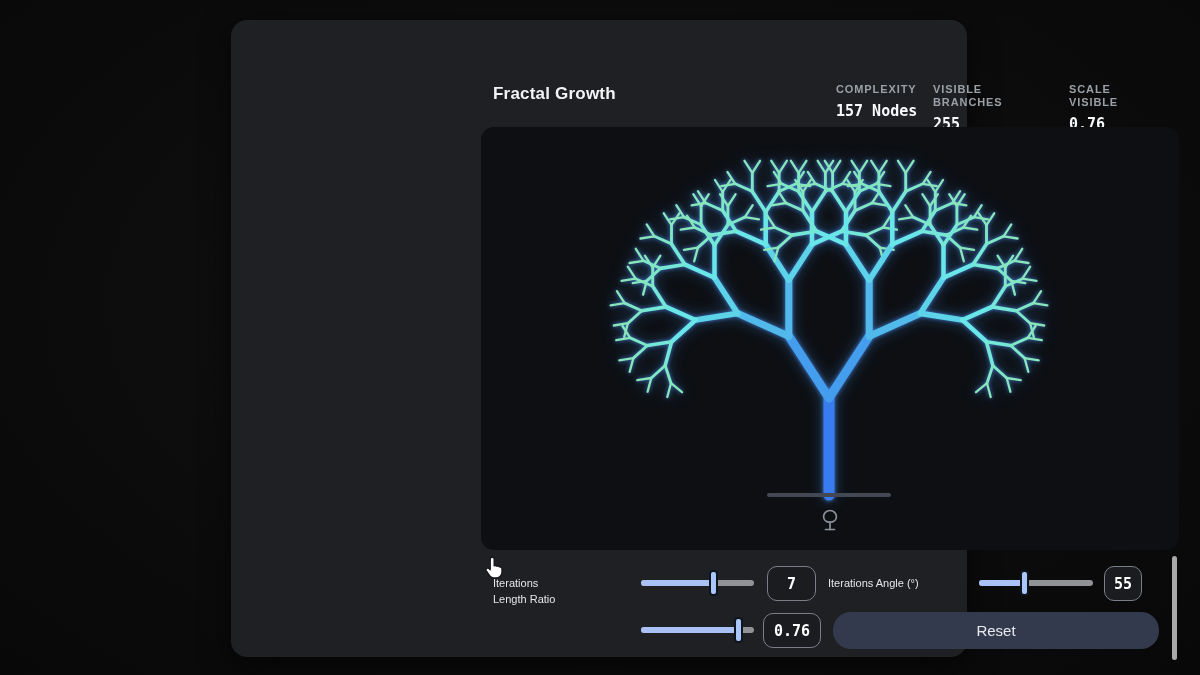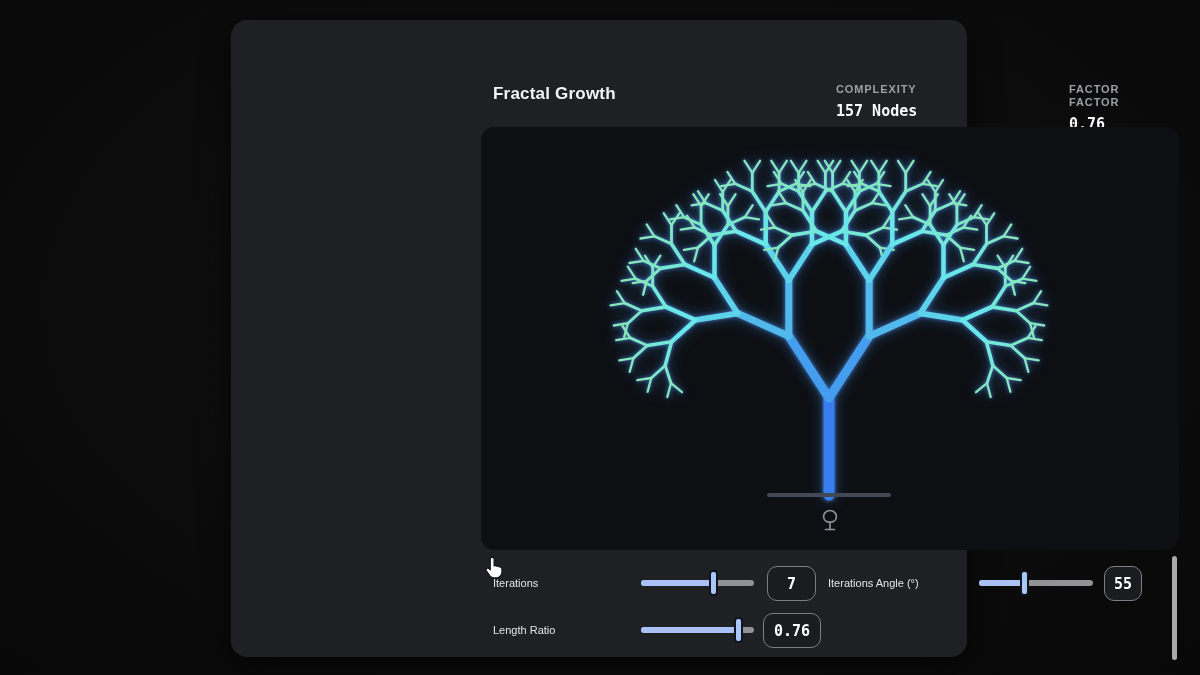--- a/index.html
+++ b/index.html
@@ -46,38 +46,42 @@
   }
   .scrollbar-thumb{position:absolute;left:941px;top:536px;width:5px;height:104px;border-radius:3px;background:#a9a9a9;}
   .cursor{position:absolute;left:483px;top:556px;pointer-events:none;}
   
   #it-label{left:262px;top:554px}
   #it-slider{left:410px;top:550px;width:113px}
   #it-box{left:536px;top:546px;width:49px}
   #ba-label{left:597px;top:554px}
   #ba-slider{left:748px;top:550px;width:114px}
   #ba-box{left:873px;top:546px;width:38px}
-  #lr-label{left:262px;top:601px}
+  #lr-label{left:262px;top:570px}
   #lr-slider{left:410px;top:597px;width:113px}
   #lr-box{left:532px;top:593px;width:58px}
 </style>
 </head>
 <body>
 
 <div class="stage">
   <div class="card">
 
     <div class="title">Fractal Growth</div>
 
     <div class="stat stat1">
       <div class="lbl">COMPLEXITY</div>
       <div class="val">157 Nodes</div>
     </div>
+    <div class="stat stat2">
+      <div class="lbl">VISIBLE BRANCHES</div>
+      <div class="val">255</div>
+    </div>
     <div class="stat stat3">
-      <div class="lbl">FACTOR FACTOR</div>
+      <div class="lbl">SCALE VISIBLE</div>
       <div class="val">0.76</div>
     </div>
 
     <div class="canvas">
       <svg id="tree" class="tree-svg" width="698" height="423" viewBox="0 0 698 423">
           <line x1="348.0" y1="368.0" x2="348.0" y2="271.0" stroke="hsl(218,85%,58%)" stroke-width="11.00" stroke-linecap="round"></line>
           <line x1="348.0" y1="271.0" x2="307.8" y2="209.2" stroke="hsl(208.57142857142858,82.14285714285714%,60%)" stroke-width="8.80" stroke-linecap="round"></line>
           <line x1="307.8" y1="209.2" x2="256.7" y2="186.4" stroke="hsl(199.14285714285714,79.28571428571429%,62%)" stroke-width="7.04" stroke-linecap="round"></line>
           <line x1="256.7" y1="186.4" x2="214.6" y2="193.0" stroke="hsl(189.71428571428572,76.42857142857143%,64%)" stroke-width="5.63" stroke-linecap="round"></line>
           <line x1="214.6" y1="193.0" x2="190.6" y2="214.7" stroke="hsl(180.28571428571428,73.57142857142857%,66%)" stroke-width="4.51" stroke-linecap="round"></line>
@@ -359,20 +363,21 @@
     <div id="ba-box" class="value-box">55</div>
 
     <div id="lr-label" class="ctl-label">Length Ratio</div>
     <div id="lr-slider" class="slider" style="--frac: 0.87;">
       <div class="track"></div>
       <div class="fill"></div>
       <div class="thumb"></div>
     </div>
     <div id="lr-box" class="value-box">0.76</div>
 
+    <div class="reset-btn">Reset</div>
 
     <div class="scrollbar-thumb"></div>
   </div>
 
   <svg class="cursor" width="22" height="26" viewBox="0 0 22 26">
     <path d="M7.2 3.2 c0-1.1 .9-2 2-2 s2 .9 2 2 v6.6 l1.1-.2 c.6-.1 1.2 .1 1.5 .6 l1-.1 c.7-.1 1.4 .2 1.7 .8 l.9 .1 c.9 .1 1.6 .9 1.6 1.8 v3.2 c0 3.3-2.7 6-6 6 h-2 c-1.8 0-3.4-.9-4.4-2.3 l-3.3-4.9 c-.5-.8-.4-1.8 .3-2.4 .7-.6 1.7-.6 2.4 .1 l1.2 1.2 z" fill="#ffffff" stroke="#16181c" stroke-width="1.4" stroke-linejoin="round"></path>
   </svg>
 </div>
 
 </body></html>

